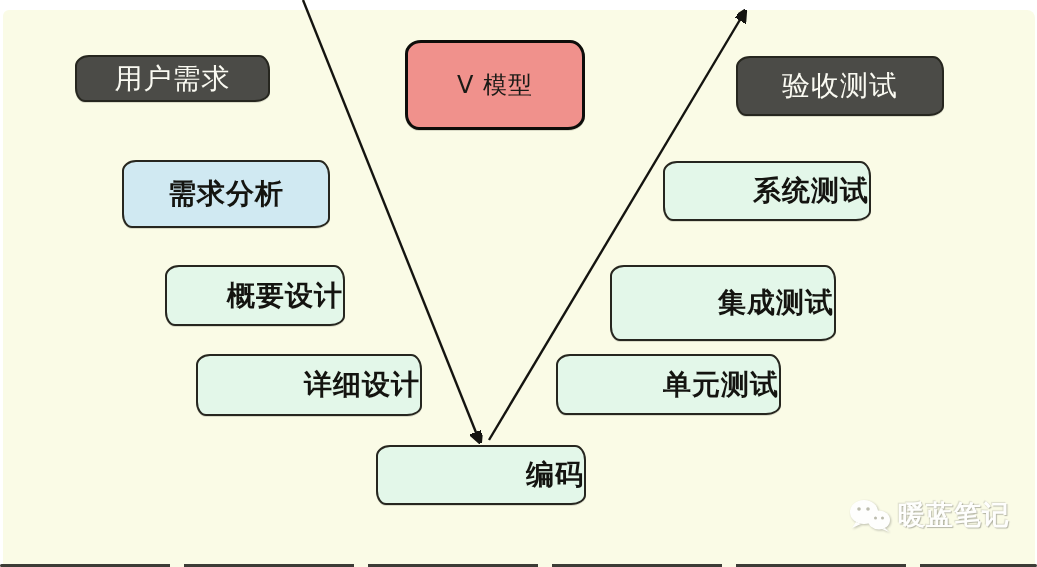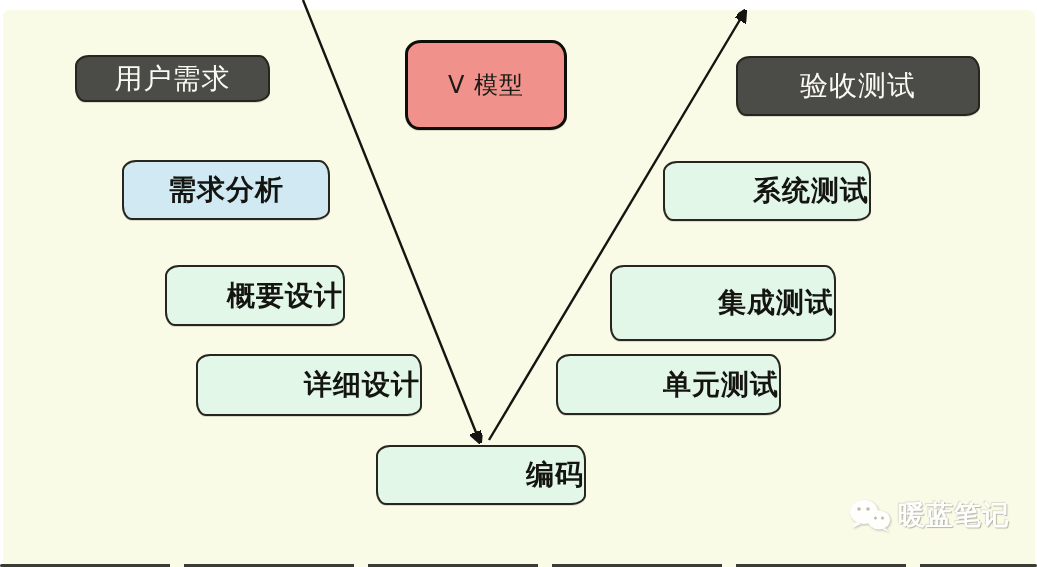--- a/index.html
+++ b/index.html
@@ -69,23 +69,23 @@
   .node.pink  {
     background: #f0918c;
     color: #1a1a16;
     font-weight: 400;
     border: 3.5px solid #0d0d0a;
     border-radius: 16px 15px 17px 14px / 14px 17px 14px 16px;
   }
 
   
   .n-user-req   { left: 75px;  top: 55px;  width: 195px; height: 47px; }
-  .n-vmodel     { left: 405px; top: 40px;  width: 162px; height: 90px; font-size: 24px; }
-  .n-acceptance { left: 736px; top: 56px;  width: 244px; height: 60px; }
-  .n-req-ana    { left: 122px; top: 160px; width: 208px; height: 60px; }
+  .n-vmodel     { left: 405px; top: 40px;  width: 180px; height: 90px; font-size: 24px; }
+  .n-acceptance { left: 736px; top: 56px;  width: 208px; height: 60px; }
+  .n-req-ana    { left: 122px; top: 160px; width: 208px; height: 68px; }
   .n-sys-test   { left: 663px; top: 161px; width: 208px; height: 60px; }
   .n-hld        { left: 165px; top: 265px; width: 180px; height: 61px; }
   .n-int-test   { left: 610px; top: 265px; width: 226px; height: 76px; }
   .n-dd         { left: 196px; top: 354px; width: 226px; height: 62px; }
   .n-unit-test  { left: 556px; top: 354px; width: 225px; height: 61px; }
   .n-coding     { left: 376px; top: 445px; width: 210px; height: 60px; }
 
   
   .watermark {
     position: absolute;

